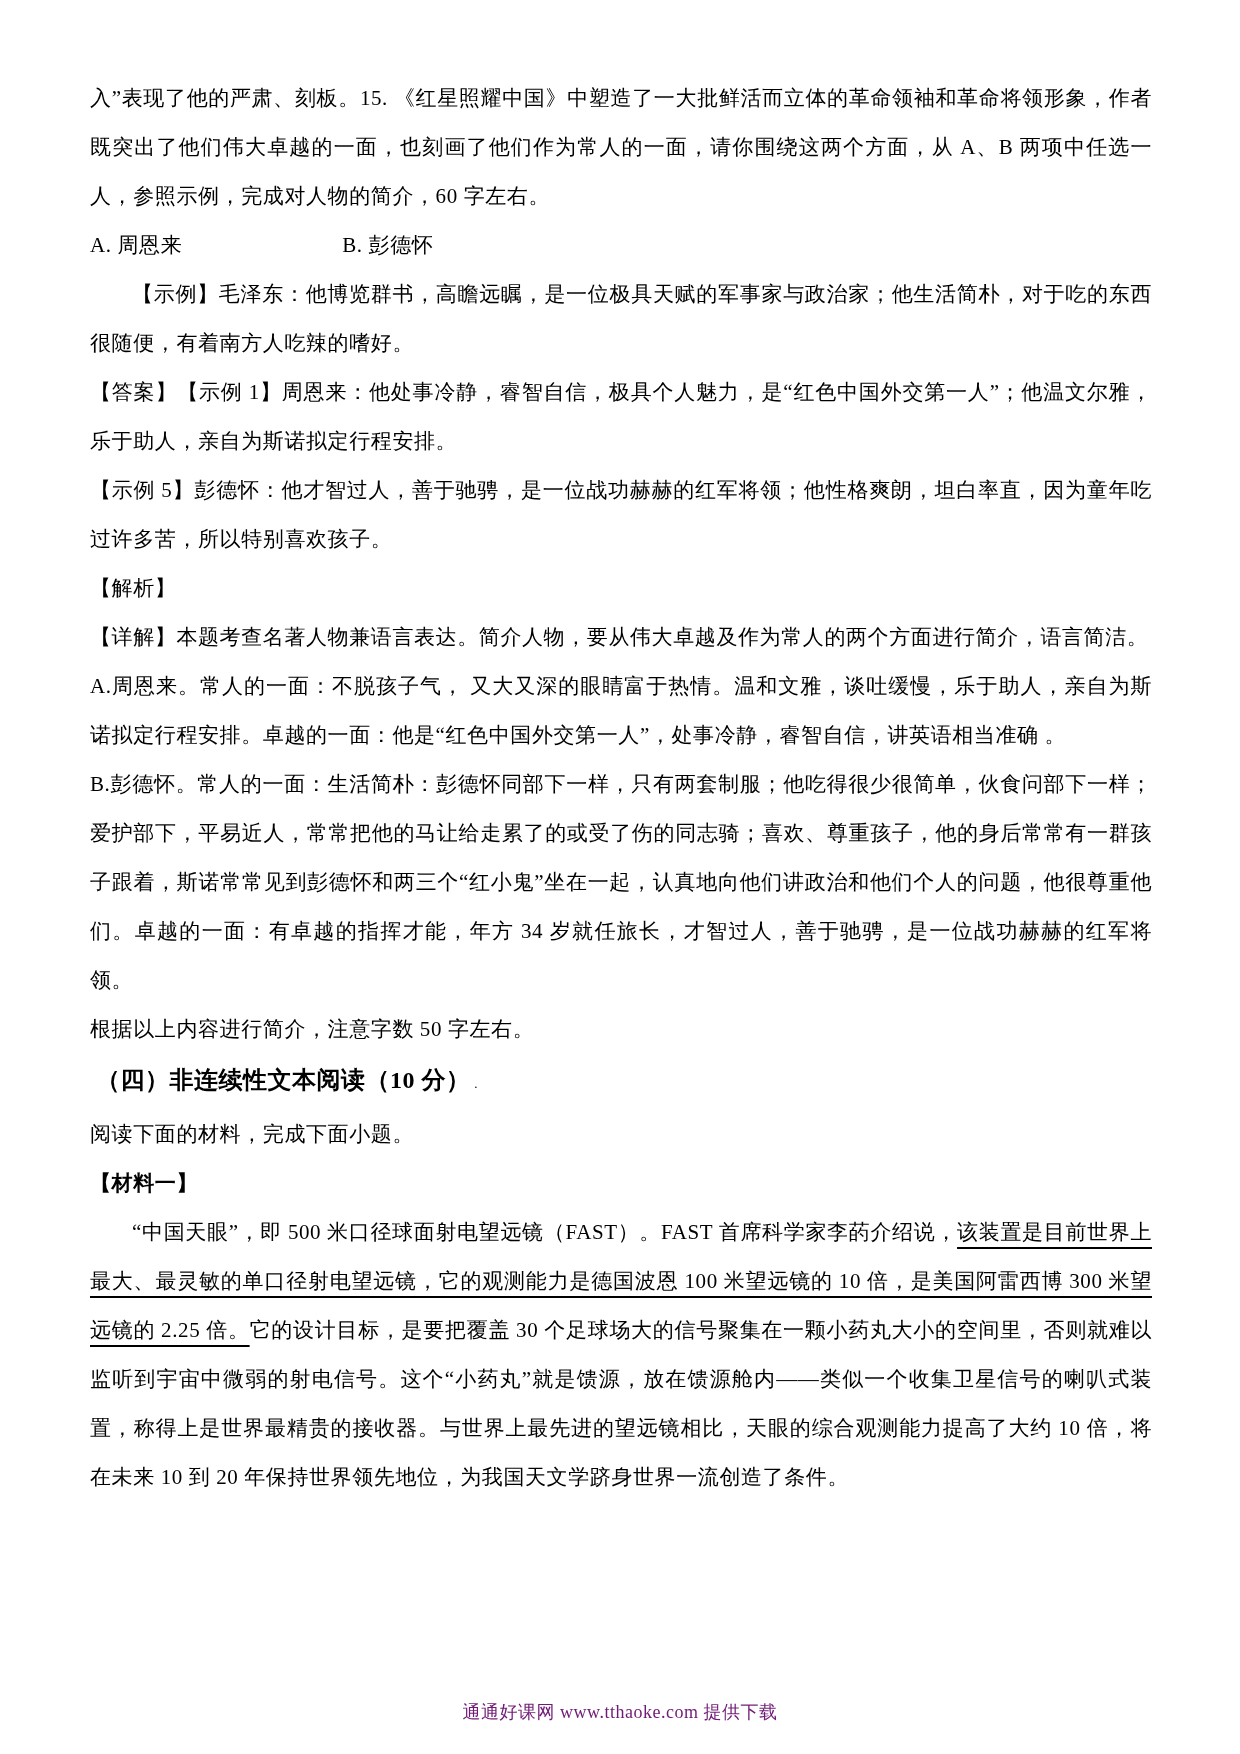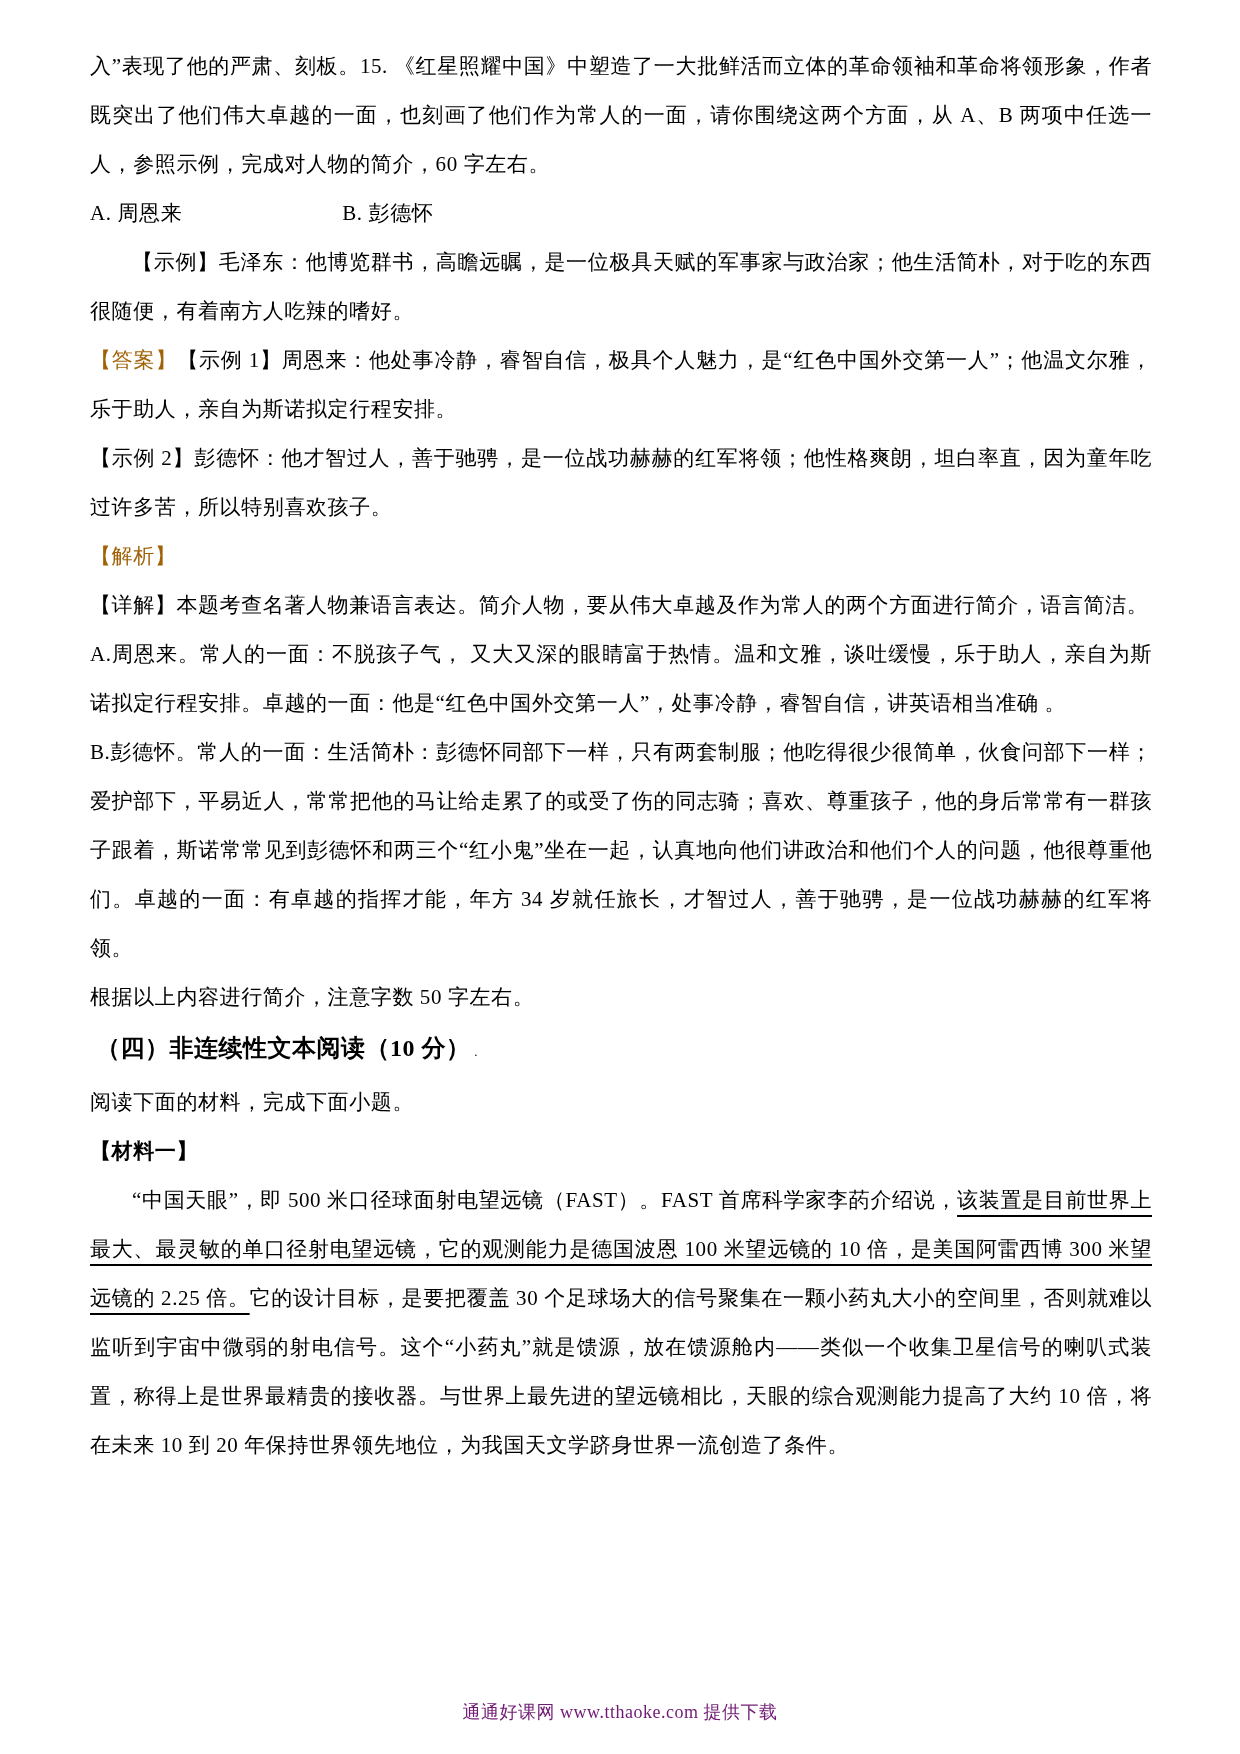--- a/index.html
+++ b/index.html
@@ -13,21 +13,21 @@
     position: relative;
     font-family: "Liberation Serif", "DejaVu Serif", serif;
     color: #000000;
     overflow: hidden;
   }
   .page {
     position: relative;
     width: 1240px;
     height: 1310px;
     box-sizing: border-box;
-    padding: 42px 88px 0 90px;
+    padding: 74px 88px 0 90px;
   }
   .para {
     margin: 0;
     font-size: 21px;
     line-height: 49px;
     text-align: justify;
     letter-spacing: 0.6px;
     word-break: break-all;
   }
   .para.indent { text-indent: 2em; }
@@ -37,21 +37,21 @@
     font-weight: bold;
     line-height: 52px;
     letter-spacing: 0.5px;
     text-align: left;
     padding-left: 6px;
   }
   .para.subhead {
     font-weight: bold;
     text-align: left;
   }
-  .blue { color: #a16207; }
+  .blue { color: #000000; }
   .u {
     text-decoration: underline;
     text-decoration-thickness: 1.5px;
     text-underline-offset: 8px;
   }
   .tab { margin-left: 160px; }
   .dot {
     font-size: 13px;
     font-weight: normal;
     vertical-align: baseline;
@@ -69,21 +69,21 @@
 </style>
 </head>
 <body>
 
 <div class="page">
   <div>
       <p class="para"><span>入”表现了他的严肃、刻板。15. 《红星照耀中国》中塑造了一大批鲜活而立体的革命领袖和革命将领形象，作者既突出了他们伟大卓越的一面，也刻画了他们作为常人的一面，请你围绕这两个方面，从 A、B 两项中任选一人，参照示例，完成对人物的简介，60 字左右。</span></p>
       <p class="para options"><span>A. 周恩来</span><span class="tab">B. 彭德怀</span></p>
       <p class="para indent"><span>【示例】毛泽东：他博览群书，高瞻远瞩，是一位极具天赋的军事家与政治家；他生活简朴，对于吃的东西很随便，有着南方人吃辣的嗜好。</span></p>
       <p class="para"><span class="blue">【答案】</span><span>【示例 1】周恩来：他处事冷静，睿智自信，极具个人魅力，是“红色中国外交第一人”；他温文尔雅，乐于助人，亲自为斯诺拟定行程安排。</span></p>
-      <p class="para"><span>【示例 2】彭德怀：他才智过人，善于驰骋，是一位战功赫赫的红军将领；他性格爽朗，坦白率直，因为童年吃过许多苦，所以特别喜欢孩子。</span></p>
+      <p class="para"><span>【示例 5】彭德怀：他才智过人，善于驰骋，是一位战功赫赫的红军将领；他性格爽朗，坦白率直，因为童年吃过许多苦，所以特别喜欢孩子。</span></p>
       <p class="para"><span class="blue">【解析】</span></p>
       <p class="para"><span>【详解】本题考查名著人物兼语言表达。简介人物，要从伟大卓越及作为常人的两个方面进行简介，语言简洁。</span></p>
       <p class="para"><span>A.周恩来。常人的一面：不脱孩子气， 又大又深的眼睛富于热情。温和文雅，谈吐缓慢，乐于助人，亲自为斯诺拟定行程安排。卓越的一面：他是“红色中国外交第一人”，处事冷静，睿智自信，讲英语相当准确 。</span></p>
       <p class="para"><span>B.彭德怀。常人的一面：生活简朴：彭德怀同部下一样，只有两套制服；他吃得很少很简单，伙食问部下一样；爱护部下，平易近人，常常把他的马让给走累了的或受了伤的同志骑；喜欢、尊重孩子，他的身后常常有一群孩子跟着，斯诺常常见到彭德怀和两三个“红小鬼”坐在一起，认真地向他们讲政治和他们个人的问题，他很尊重他们。卓越的一面：有卓越的指挥才能，年方 34 岁就任旅长，才智过人，善于驰骋，是一位战功赫赫的红军将领。</span></p>
       <p class="para"><span>根据以上内容进行简介，注意字数 50 字左右。</span></p>
       <p class="para heading"><span>（四）非连续性文本阅读（10 分）</span><span class="dot"> .</span></p>
       <p class="para"><span>阅读下面的材料，完成下面小题。</span></p>
       <p class="para subhead"><span>【材料一】</span></p>
       <p class="para indent"><span>“中国天眼”，即 500 米口径球面射电望远镜（FAST）。FAST 首席科学家李菂介绍说，</span><span class="u">该装置是目前世界上最大、最灵敏的单口径射电望远镜，它的观测能力是德国波恩 100 米望远镜的 10 倍，是美国阿雷西博 300 米望远镜的 2.25 倍。</span><span>它的设计目标，是要把覆盖 30 个足球场大的信号聚集在一颗小药丸大小的空间里，否则就难以监听到宇宙中微弱的射电信号。这个“小药丸”就是馈源，放在馈源舱内——类似一个收集卫星信号的喇叭式装置，称得上是世界最精贵的接收器。与世界上最先进的望远镜相比，天眼的综合观测能力提高了大约 10 倍，将在未来 10 到 20 年保持世界领先地位，为我国天文学跻身世界一流创造了条件。</span></p>
     </div>

